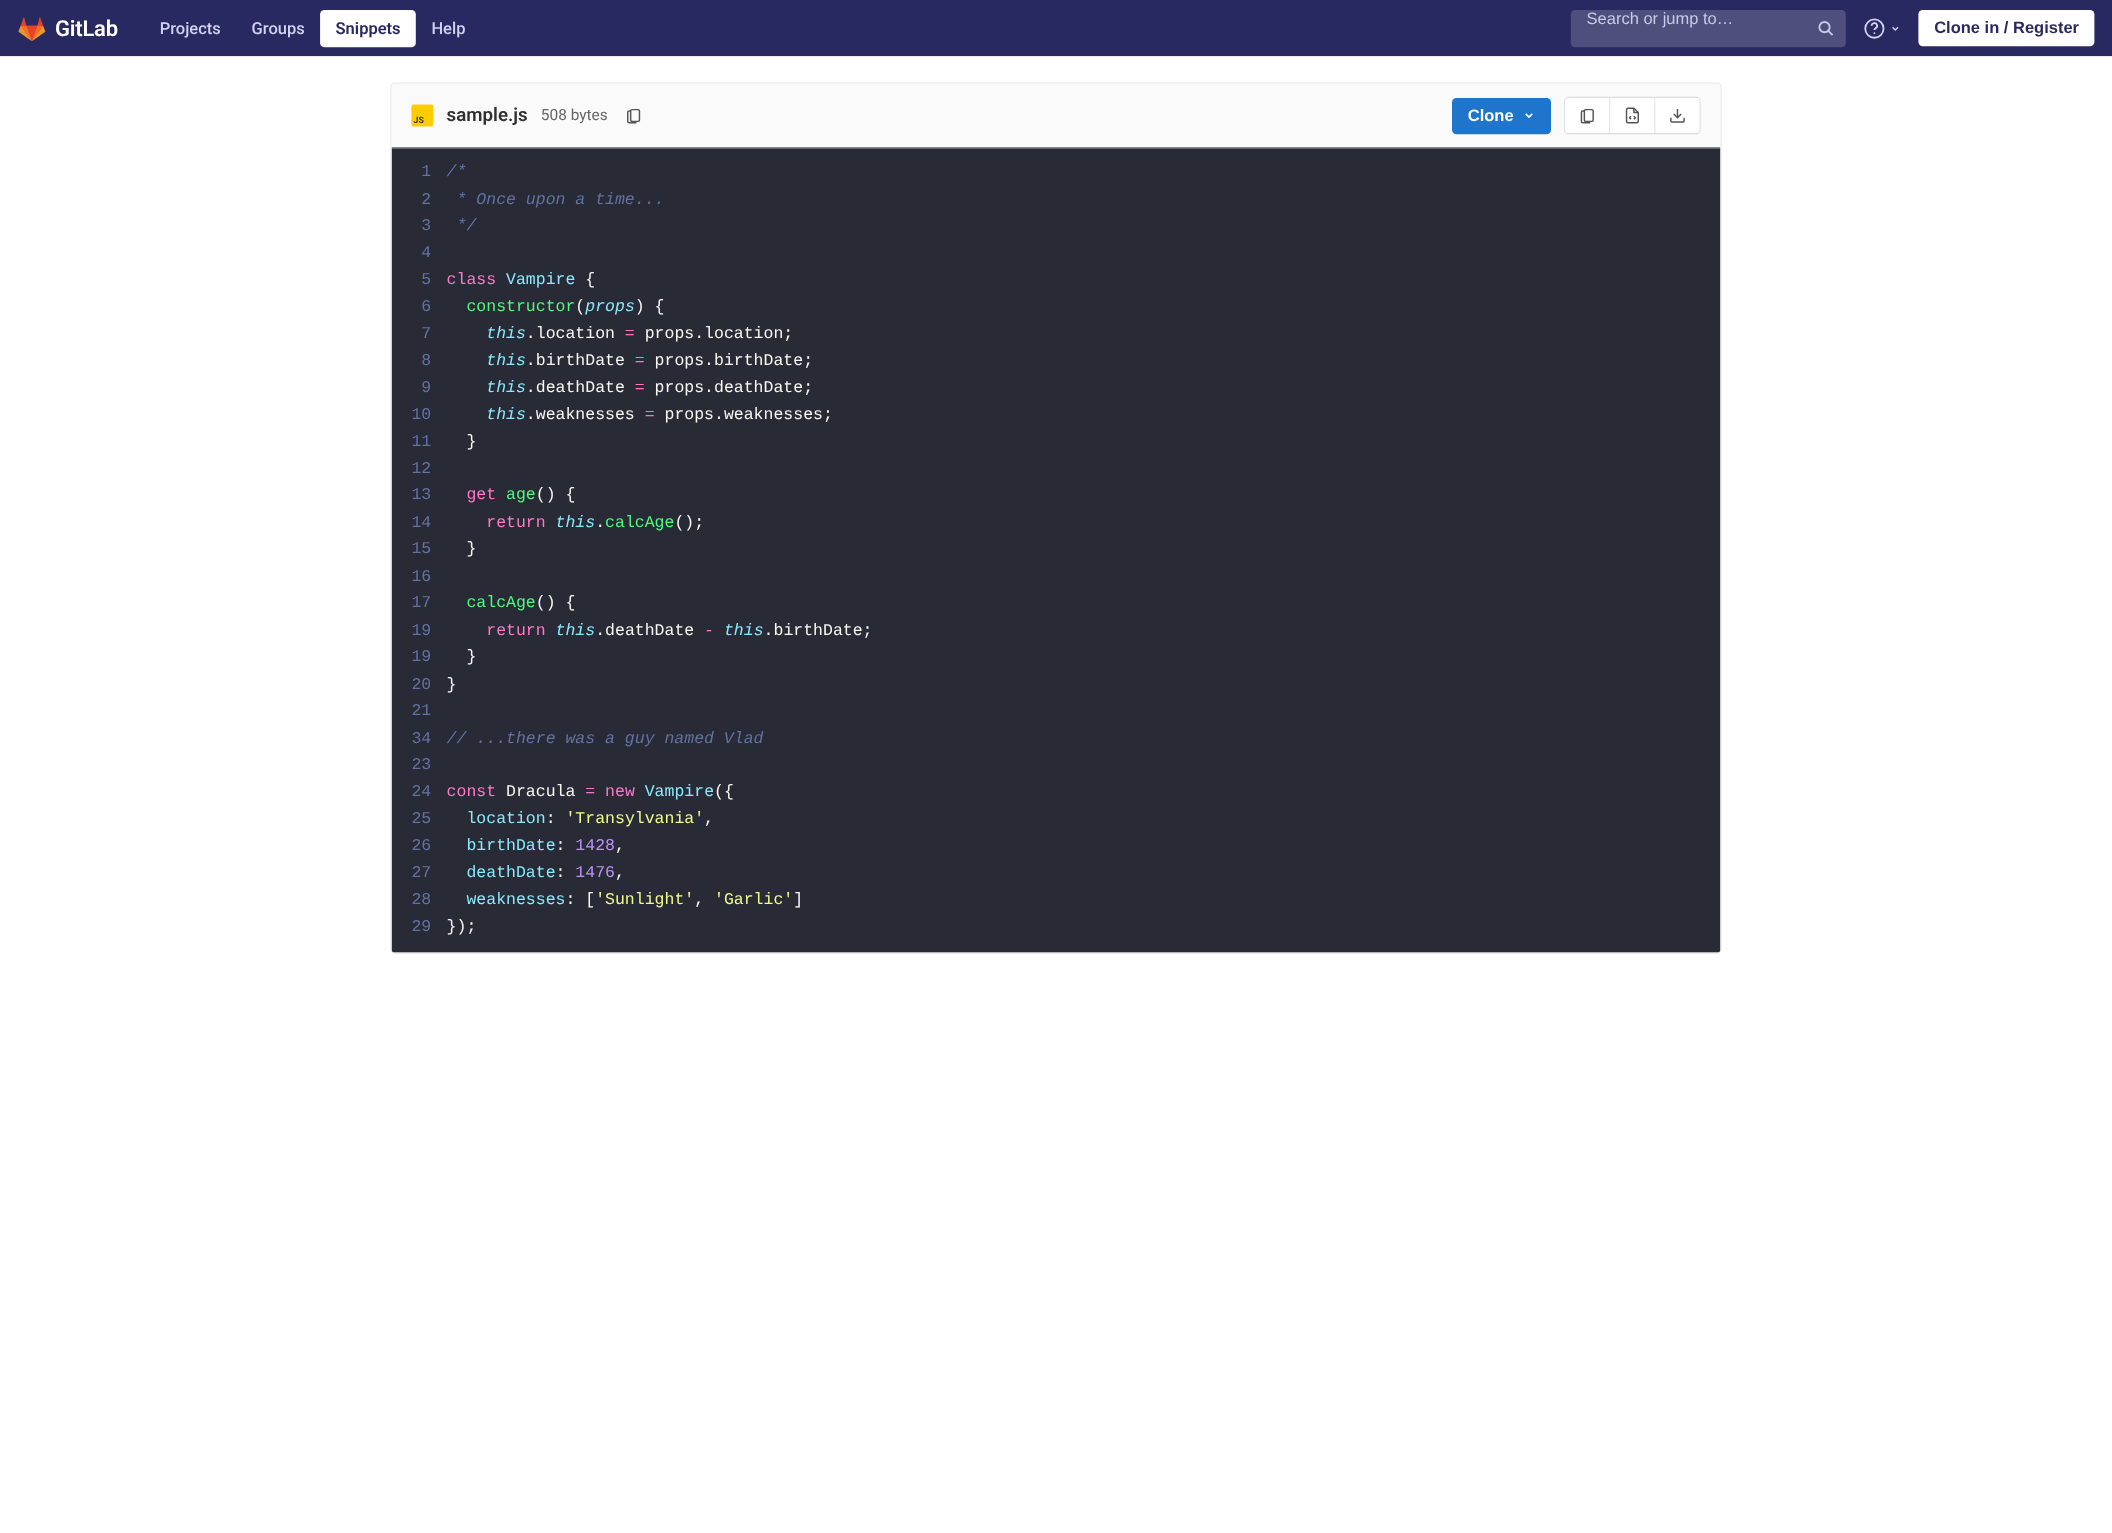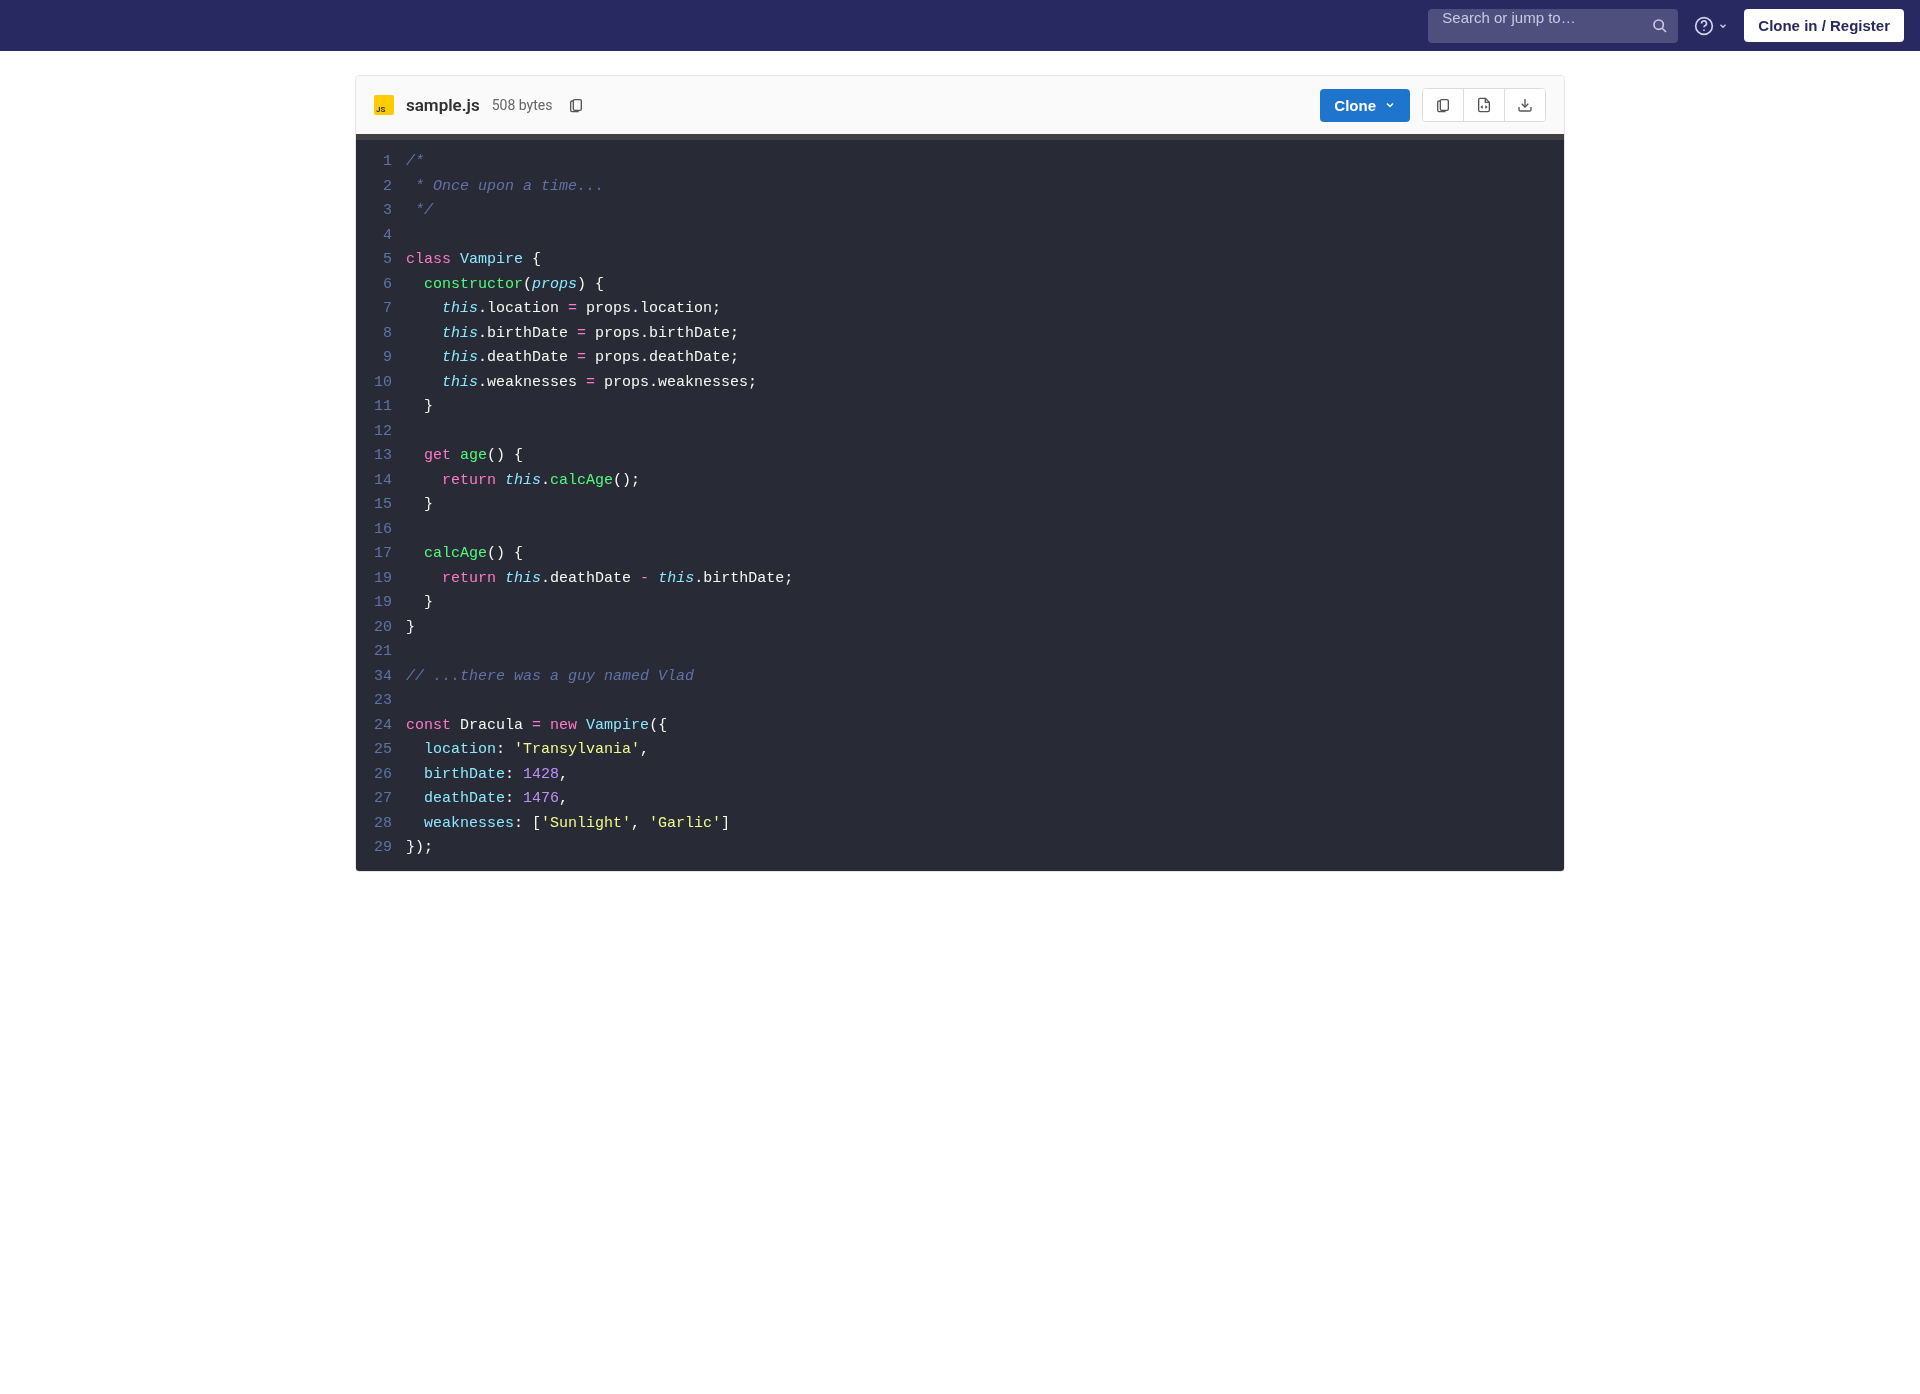--- a/index.html
+++ b/index.html
@@ -82,21 +82,21 @@
     color: #303030;
     margin: 10px 0 24px 0;
   }
   .snippet-card {
     border: 1px solid #e5e5e5;
     border-radius: 4px;
     overflow: hidden;
   }
   .file-bar {
     background: #fafafa;
-    border-bottom: 6px solid #404040;
+    border-bottom: 1px solid #404040;
     display: flex;
     align-items: center;
     padding: 12px 18px;
     gap: 12px;
   }
   .file-badge {
     background: #fc0;
     width: 20px; height: 20px;
     border-radius: 2px;
     display: flex; align-items: flex-end; justify-content: flex-start;
@@ -171,20 +171,42 @@
   .st { color: #f1fa8c; }                        
   .pu { color: #f8f8f2; }                        
   .prk{ color: #8be9fd; }                        
 
   svg { display: block; }
 </style>
 </head>
 <body>
 
 <div class="navbar">
+  <div class="navbar-left">
+    <div class="logo-group">
+      <span>
+        <svg width="26" height="26" viewBox="0 0 36 36">
+          <path fill="#e24329" d="M18 34 L4 14 L32 14 Z"></path>
+          <path fill="#fc6d26" d="M18 34 L4 14 L11 14 Z"></path>
+          <path fill="#fc6d26" d="M18 34 L32 14 L25 14 Z"></path>
+          <path fill="#fca326" d="M4 14 L1 22 L18 34 Z" opacity=".9"></path>
+          <path fill="#fca326" d="M32 14 L35 22 L18 34 Z" opacity=".9"></path>
+          <path fill="#e24329" d="M11 14 L8 3 L4 14 Z"></path>
+          <path fill="#e24329" d="M25 14 L28 3 L32 14 Z"></path>
+        </svg>
+      </span>
+      <span class="logo-text">GitLab</span>
+    </div>
+    <div class="nav-links">
+      <div class="nav-link">Projects</div>
+      <div class="nav-link">Groups</div>
+      <div class="nav-link active">Snippets</div>
+      <div class="nav-link">Help</div>
+    </div>
+  </div>
   <div class="spacer"></div>
   <div class="navbar-right">
     <div class="search-wrap">
       <input class="search-input" placeholder="Search or jump to…" style="">
       <span class="search-icon">
         <svg width="16" height="16" viewBox="0 0 24 24" fill="none" stroke="currentColor" stroke-width="2.5">
           <circle cx="10" cy="10" r="7"></circle>
             <line x1="21" y1="21" x2="15" y2="15"></line>
         </svg>
       </span>

